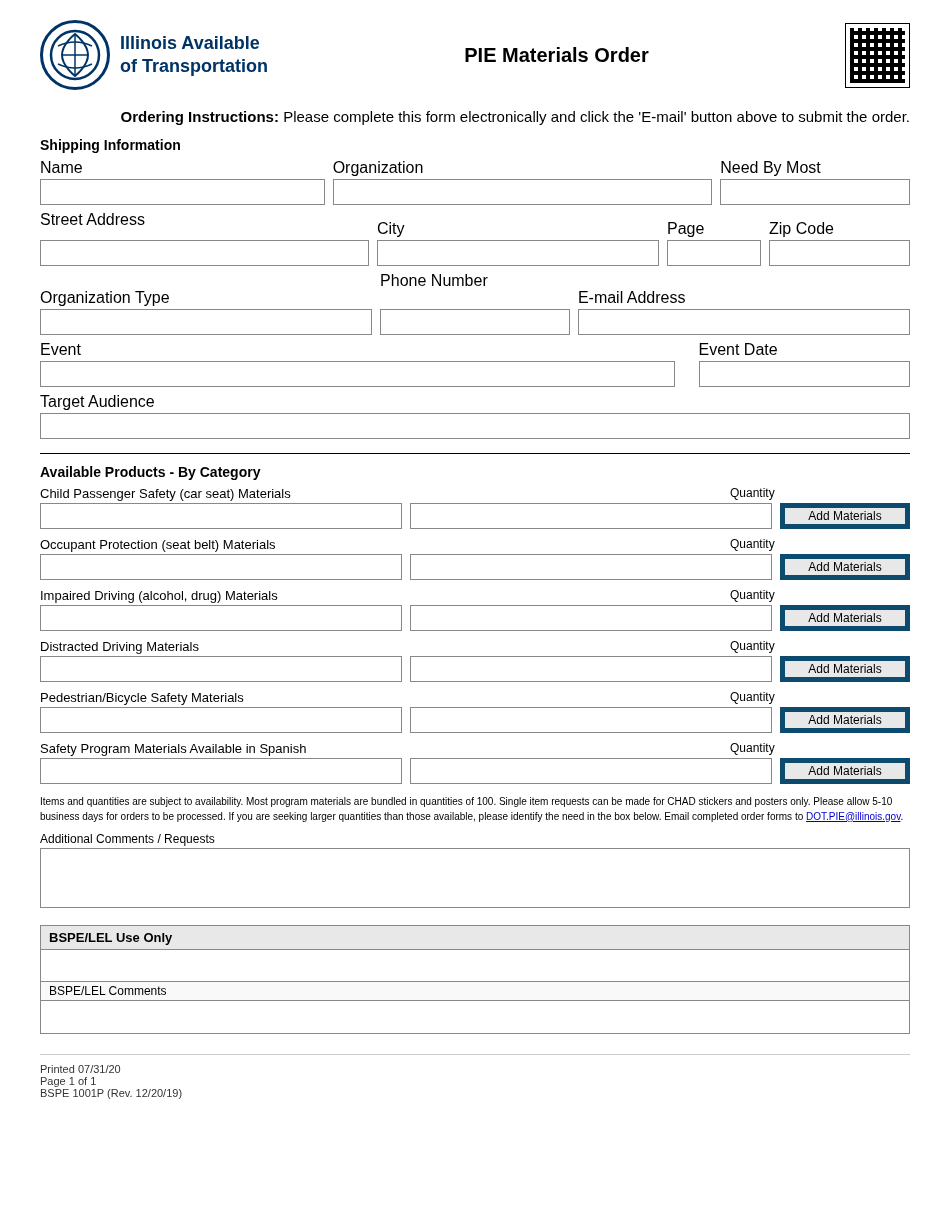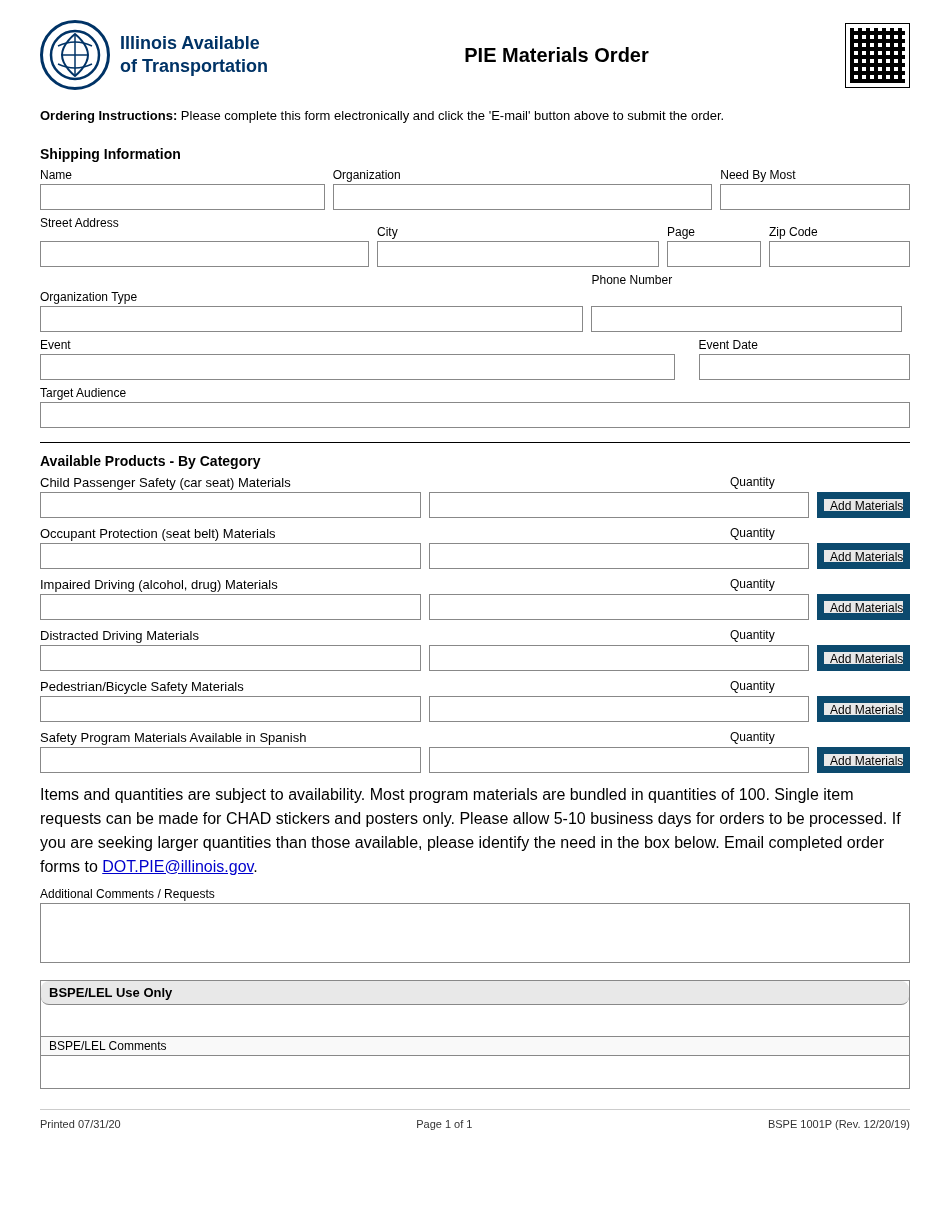--- a/index.html
+++ b/index.html
@@ -66,23 +66,24 @@
       width: 55px;
       height: 55px;
       background:
         repeating-linear-gradient(0deg, #000 0px, #000 4px, #fff 4px, #fff 8px),
         repeating-linear-gradient(90deg, #000 0px, #000 4px, #fff 4px, #fff 8px);
       background-blend-mode: multiply;
     }
 
     
     .instructions {
-      margin-bottom: 20px;
-      font-size: 13px;
+      margin-bottom: 8px;
+      font-size: 15px;
       line-height: 1.5;
+      text-align: right;
     }
     .instructions strong { font-weight: bold; }
 
     
     .section-heading {
       font-size: 14px;
       font-weight: bold;
       margin-bottom: 6px;
     }
 
@@ -94,21 +95,21 @@
       gap: 0;
       margin-bottom: 2px;
       align-items: flex-end;
     }
     .form-field {
       display: flex;
       flex-direction: column;
       flex: 1;
     }
     .form-field label {
-      font-size: 12px;
+      font-size: 16px;
       margin-bottom: 2px;
     }
     .form-field input[type="text"],
     .form-field textarea {
       border: 1px solid #888;
       height: 26px;
       padding: 2px 4px;
       font-size: 12px;
       width: 100%;
       outline: none;
@@ -174,32 +175,32 @@
       height: 26px;
       width: 82px;
       margin-left: 8px;
       margin-right: 8px;
       padding: 2px 4px;
       font-size: 12px;
       outline: none;
     }
     .add-materials-btn {
       background: #e8e8e8;
-      border: 7px solid #0c4a6e;
+      border: 5px solid #0c4a6e;
       height: 26px;
-      width: 93px;
+      width: 130px;
       font-size: 12px;
       cursor: pointer;
       white-space: nowrap;
       padding: 0 6px;
     }
 
     
     .footer-note {
-      font-size: 16px;
+      font-size: 10px;
       line-height: 1.5;
       margin-bottom: 8px;
       margin-top: 10px;
     }
     .footer-note a { color: #0000cc; }
 
     
     .comments-section { margin-bottom: 14px; }
     .comments-section label { font-size: 12px; display: block; margin-bottom: 2px; }
     .comments-section textarea {
@@ -217,21 +218,20 @@
       border: 1px solid #888;
       padding: 0;
       margin-bottom: 10px;
     }
     .bspe-header {
       background: #e8e8e8;
       padding: 4px 8px;
       font-size: 13px;
       font-weight: bold;
       border-bottom: 1px solid #888;
-      border-radius: 8px;
     }
     .bspe-field {
       height: 32px;
       border-bottom: 1px solid #888;
     }
     .bspe-field:last-child { border-bottom: none; }
     .bspe-comments-label {
       padding: 2px 8px;
       font-size: 12px;
       background: #f9f9f9;
@@ -243,20 +243,21 @@
 
     
     .page-footer {
       display: flex;
       justify-content: space-between;
       margin-top: 20px;
       font-size: 11px;
       color: #333;
       border-top: 1px solid #ccc;
       padding-top: 8px;
+      flex-direction: column;
     }
 
     
     .row-gap { margin-bottom: 6px; }
   </style>
 </head>
 <body>
 
 <div class="header">
   <div class="header-left">
@@ -326,20 +327,24 @@
 
   <div class="form-row row-gap">
     <div class="form-field field-org-type">
       <label>Organization Type</label>
       <input type="text" style="">
     </div>
     <div class="form-field field-phone">
       <label>Phone Number</label>
       <input type="text" style="">
     </div>
+    <div class="form-field field-email">
+      <label>E-mail Address</label>
+      <input type="text" style="">
+    </div>
   </div>
 
   <div class="form-row row-gap">
     <div class="form-field field-event">
       <label>Event</label>
       <input type="text" style="">
     </div>
     <div class="form-field field-event-date">
       <label>Event Date</label>
       <input type="text" style="">

